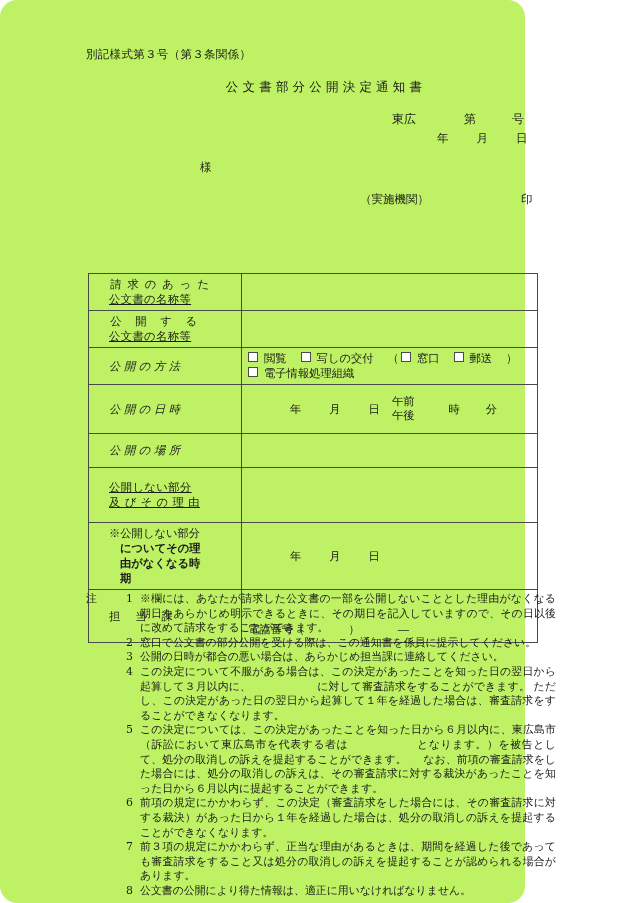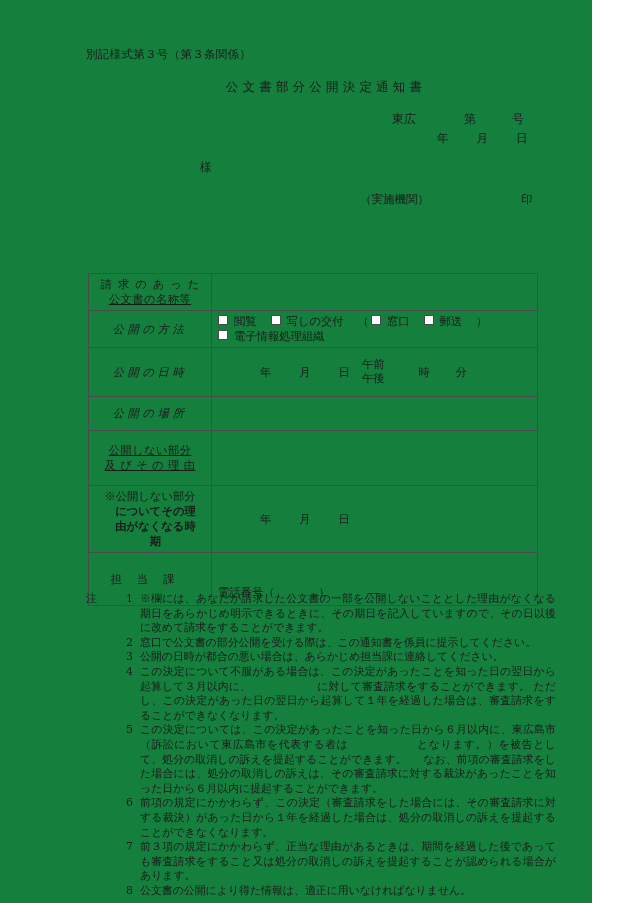--- a/index.html
+++ b/index.html
@@ -12,23 +12,24 @@
     width: 630px;
     height: 903px;
     position: relative;
     font-family: "DejaVu Serif", "Liberation Serif", serif;
     color: #1a1a1a;
     overflow: hidden;
   }
   .page {
     position: absolute;
     left: 0; top: 0;
-    width: 592px;
+    width: 525px;
     height: 903px;
-    background: #15803d;
+    background: #bef264;
+    border-radius: 17px;
   }
 
   
   .form-code {
     position: absolute;
     left: 86px;
     top: 47px;
     font-size: 11.5px;
     letter-spacing: 0.3px;
     white-space: nowrap;
@@ -104,22 +105,21 @@
     table-layout: fixed;
   }
   .form-table td {
     border: 1px solid #4a4a4a;
     font-size: 11.3px;
     vertical-align: middle;
     padding: 0;
   }
   .form-table td.label {
     width: 112px;
-    text-align: center;
-    padding: 3px 5px;
+    padding: 3px 20px;
     line-height: 15px;
   }
   .form-table td.value {
     padding: 3px 6px;
     line-height: 15px;
   }
   .lbl-sp   { letter-spacing: 3.6px; padding-left: 3.6px; font-style: italic; }
   .lbl-sp3  { letter-spacing: 1.2px; padding-left: 1.2px; }
   .lbl-tight{ letter-spacing: 0.4px; text-decoration: underline; }
   .lbl-wide { letter-spacing: 15px;  padding-left: 15px; }
@@ -218,20 +218,27 @@
     <tbody>
 
       <tr>
         <td class="label label-multi">
           <div class="lbl-sp3">請 求 の あ っ た</div>
           <div class="lbl-tight">公文書の名称等</div>
         </td>
         <td class="value" style="height:27px"></td>
       </tr>
 
+      <tr>
+        <td class="label label-multi">
+          <div class="lbl-sp3">公　開　す　る</div>
+          <div class="lbl-tight">公文書の名称等</div>
+        </td>
+        <td class="value" style="height:27px"></td>
+      </tr>
 
       <tr>
         <td class="label lbl-sp">公開の方法</td>
         <td class="value" style="height:30px">
           <div class="chk-row">
             <span class="chk-item"><span class="chk"></span><span>閲覧</span></span><span class="chk-item"><span class="chk"></span><span>写しの交付</span></span><span>（</span><span class="chk-item" style="margin-left:2px"><span class="chk"></span><span>窓口</span></span><span class="chk-item"><span class="chk"></span><span>郵送</span></span><span>）</span>
           </div>
           <div class="chk-row">
             <span class="chk-item"><span class="chk"></span><span>電子情報処理組織</span></span>
           </div>

